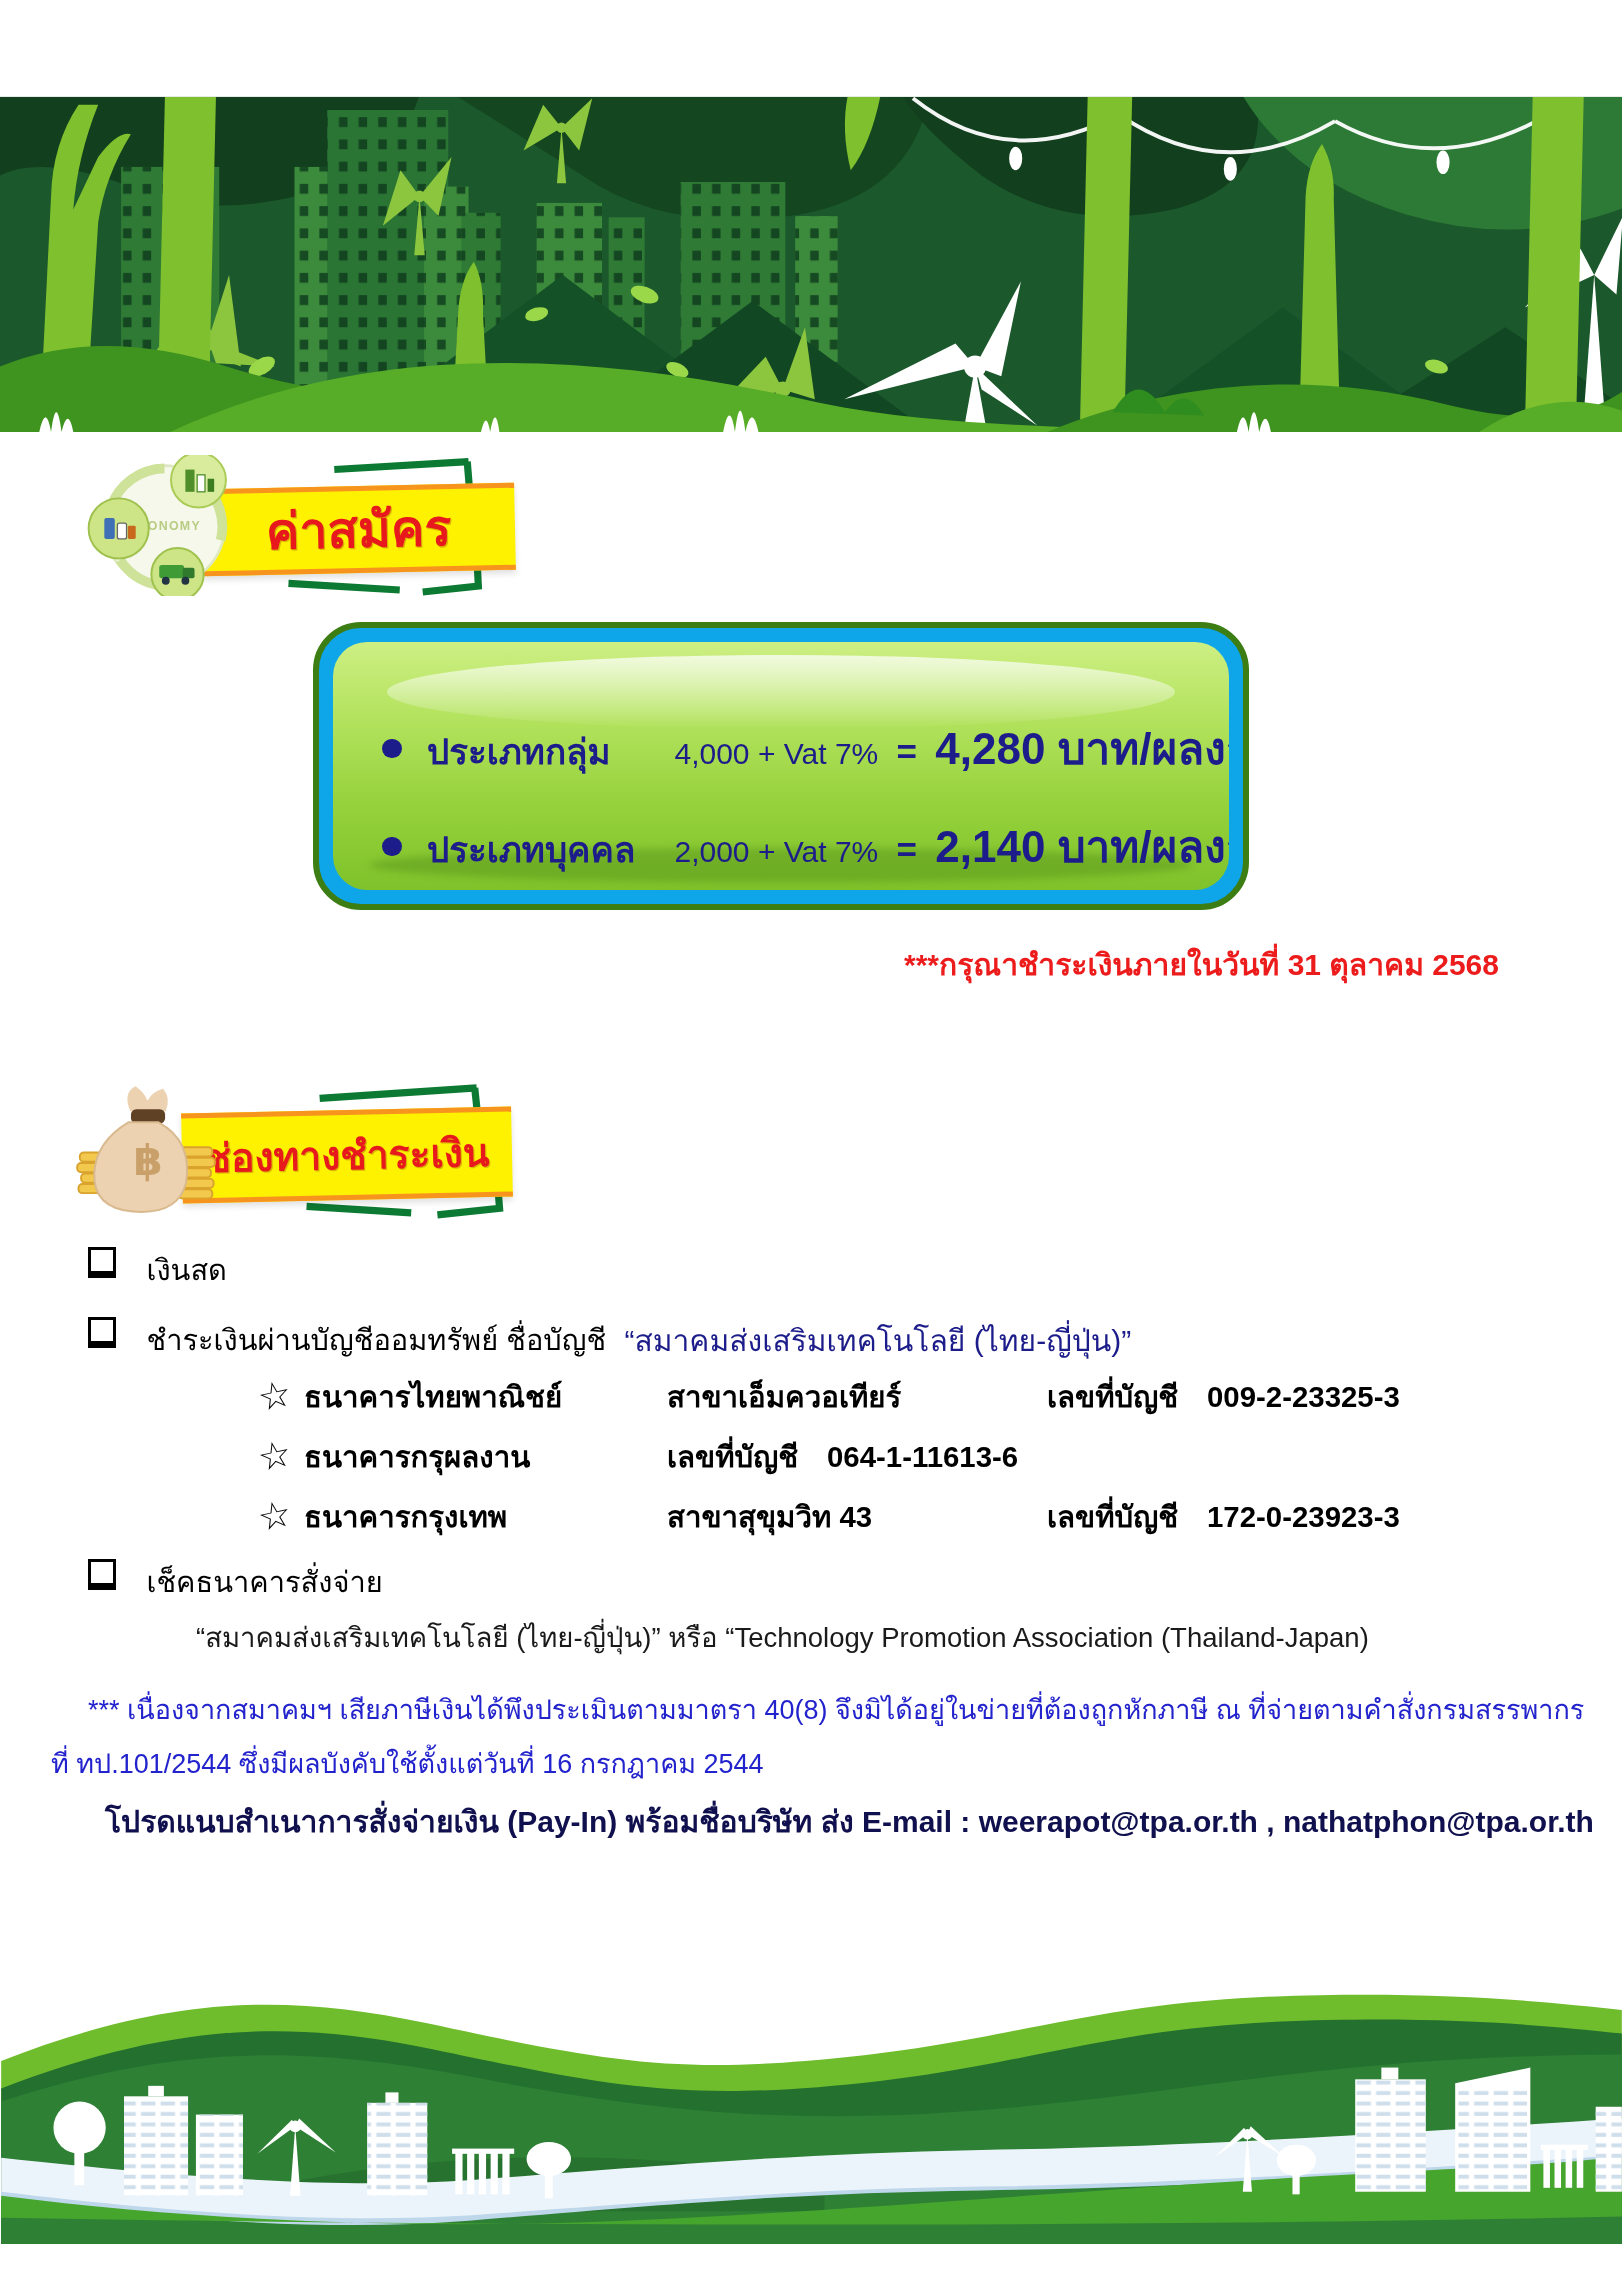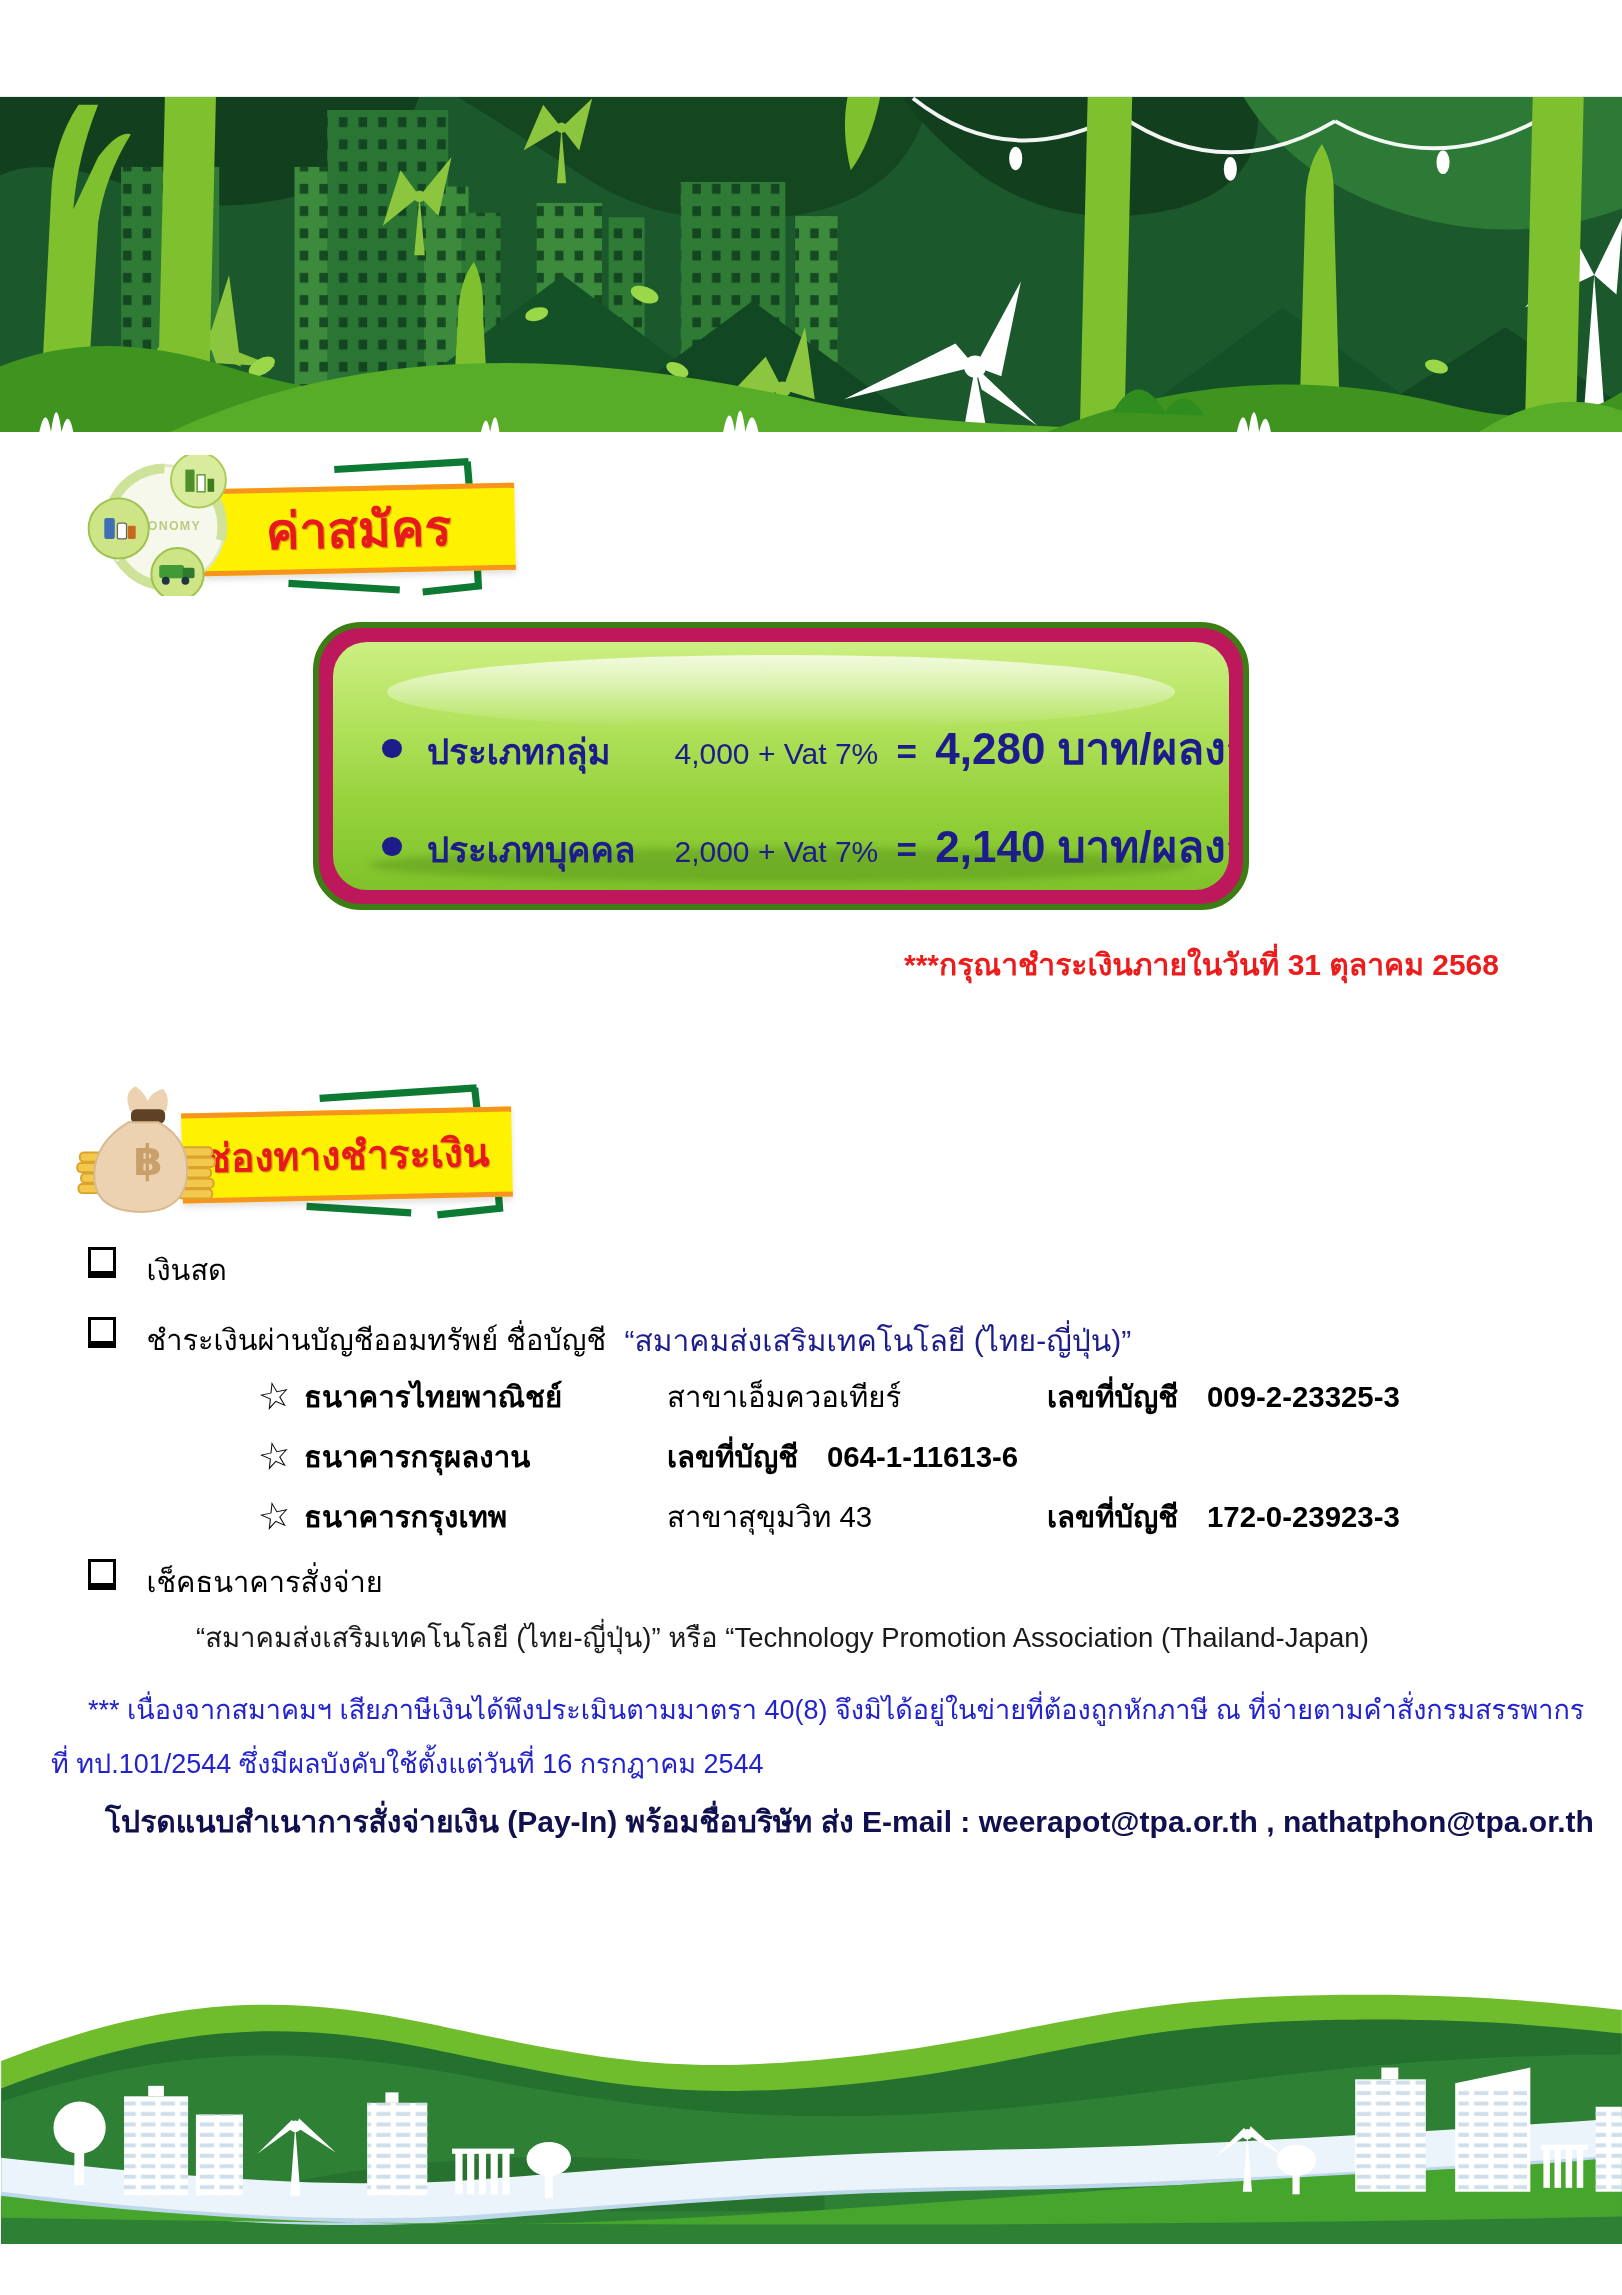--- a/index.html
+++ b/index.html
@@ -13,21 +13,21 @@
 
   
   .banner{position:absolute;}
   .ribbon{position:absolute;background:#fef200;border-top:5.9px solid #f7941d;border-bottom:5.9px solid #f7941d;
           box-shadow:0 3.9px 6.5px rgba(0,0,0,.12);display:flex;align-items:center;justify-content:center;}
   .ribbon-title{color:#e8191c;font-weight:bold;text-shadow:1.3px 1.3px 0 rgba(120,0,0,.25);white-space:nowrap;}
   .bracket-svg{position:absolute;left:0;top:0;}
 
   
   #fee-box{position:absolute;left:313px;top:622px;width:936px;height:288px;
-           background:#be185d;border:6.5px solid #3c7d14;border-radius:48px;padding:0;box-sizing:border-box;}
+           background:#0ea5e9;border:6.5px solid #3c7d14;border-radius:48px;padding:0;box-sizing:border-box;}
   #fee-box-inner{position:absolute;left:14.4px;top:14.4px;right:14.4px;bottom:14.4px;border-radius:34px;
            background:linear-gradient(180deg,#cdef83 0%,#b4e35f 30%,#96d23c 65%,#7fc22a 100%);overflow:hidden;}
   #fee-box-inner:before{content:"";position:absolute;left:6%;top:5%;width:88%;height:30%;border-radius:50%;
            background:linear-gradient(180deg,rgba(255,255,255,.75),rgba(255,255,255,0));}
   #fee-box-inner:after{content:"";position:absolute;left:4%;bottom:3%;width:92%;height:14%;border-radius:50%;
            background:rgba(70,130,20,.35);filter:blur(3.9px);}
   .fee-line{position:absolute;left:49px;display:flex;align-items:baseline;white-space:nowrap;color:#1c1c8a;z-index:2;}
   .fee-line:nth-of-type(1){top:71px;}
   .fee-line:nth-of-type(2){top:169px;}
   .fee-bullet{width:19.6px;height:19.6px;border-radius:50%;background:#1c1c8a;align-self:center;margin-right:25px;}
@@ -51,21 +51,21 @@
   #opt-cash{top:1247px;}
   #opt-transfer{top:1317px;}
   #opt-cheque{top:1559px;}
   #cheque-payee{position:absolute;left:196px;top:1615px;font-size:27.5px;color:#1a1a1a;white-space:nowrap;}
 
   
   #bank-list{position:absolute;left:258px;top:1373px;width:1283px;}
   .bank-row{display:flex;align-items:baseline;height:60px;white-space:nowrap;}
   .star{font-size:37px;color:#000;width:46px;display:inline-block;transform:rotate(-12deg);flex:0 0 auto;}
   .bank-name{font-size:29.4px;font-weight:bold;width:363px;}
-  .bank-branch{font-size:29.4px;font-weight:normal;width:380px;}
+  .bank-branch{font-size:29.4px;font-weight:bold;width:380px;}
   .acct-label{font-size:29.4px;font-weight:bold;width:160px;}
   .acct-no{font-size:29.4px;font-weight:bold;}
 
   
   #fee-banner{left:92px;top:455px;width:406px;height:141px;}
   #fee-banner .ribbon{left:110px;top:31px;width:313px;height:77px;transform:rotate(-1.2deg);}
   #fee-banner .ribbon-title{font-size:50px;}
   #pay-banner{left:71px;top:1072px;width:458px;height:151px;}
   #pay-banner .ribbon{left:111px;top:38px;width:330px;height:80px;transform:rotate(-1.2deg);}
   #pay-banner .ribbon-title{font-size:39px;}

